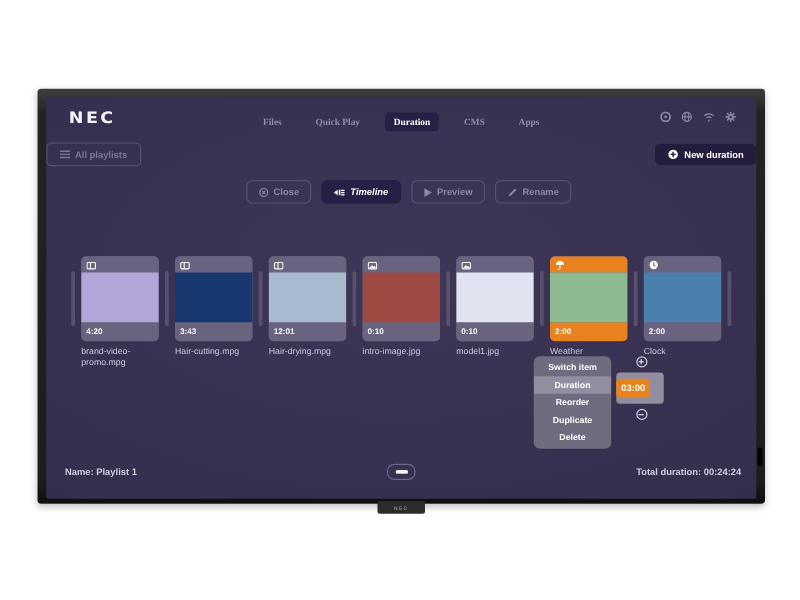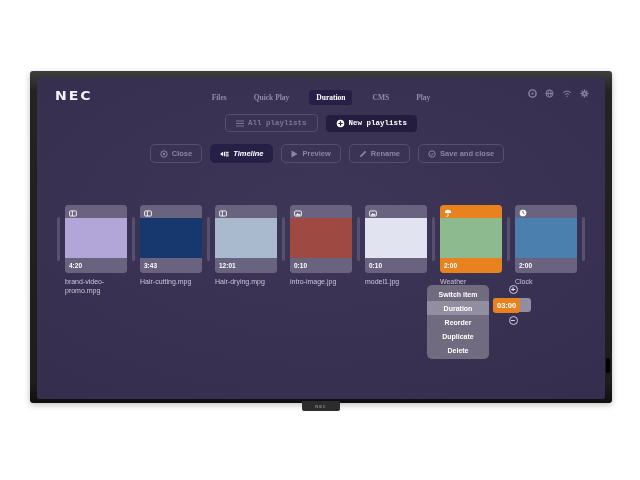--- a/index.html
+++ b/index.html
@@ -48,21 +48,21 @@
   }
   .nav-tab.active { background:#262046; color:#ffffff; }
   .status-icons {
     position:absolute; right:16px; top:11px; display:flex; gap:8px; align-items:center;
   }
   .status-icons svg { display:block; }
 
   
   .playlist-row {
     position:absolute; left:0; right:0; top:36px;
-    display:flex; justify-content:center; gap:8px; align-items:center;font-family:Liberation Mono, monospace;
+    display:flex; justify-content:space-between; gap:8px; align-items:center;
   }
   .pill {
     display:flex; align-items:center; gap:4px;
     font-size:7.5px; font-weight:bold; border-radius:4px;
     padding:4px 10px; white-space:nowrap;
   }
   .pill.ghost { border:1px solid #554f70; color:#7d7696; background:transparent; }
   .pill.solid { background:#241d3e; color:#ffffff; }
 
   
@@ -113,21 +113,21 @@
     font-size:7px; font-weight:bold; color:#ffffff; white-space:nowrap;
   }
   .ctx-item.hl { background:#938da0; }
   .ctx-stepper { position:absolute; left:456px; top:207px; width:40px; }
   .step-btn {
     width:9px; height:9px; border:1px solid #cfcbdd; border-radius:50%;
     color:#e9e6f2; font-size:8px; line-height:7px; text-align:center;
     margin:0 auto; font-weight:bold;
   }
   .dur-wrap {
-    margin:4px 0; width:38px; height:14px; background:#938da0; border-radius:3px;
+    margin:4px 0; width:38px; height:25px; background:#938da0; border-radius:3px;
     display:flex; align-items:center;
   }
   .dur-badge {
     background:#e8821f; color:#ffffff; font-size:7.5px; font-weight:bold;
     border-radius:3px; padding:3px 4px;
   }
 
   
   .statusbar { position:absolute; left:0; right:0; bottom:12px; height:14px; }
   .name-label  { position:absolute; left:15px;  font-size:7.5px; font-weight:bold; color:#cfcbdd; }
@@ -145,21 +145,21 @@
 <div class="monitor">
   <div class="screen">
 
     <div class="nec-logo">NEC</div>
 
     <div class="nav-tabs">
       <div class="nav-tab">Files</div>
       <div class="nav-tab">Quick Play</div>
       <div class="nav-tab active">Duration</div>
       <div class="nav-tab">CMS</div>
-      <div class="nav-tab">Play</div>
+      <div class="nav-tab">Apps</div>
     </div>
 
     <div class="status-icons">
       <span>
         <svg width="9" height="9" viewBox="0 0 10 10">
             <circle cx="5" cy="5" r="4" fill="none" stroke="#8b84a4" stroke-width="1.6"></circle>
             <circle cx="5" cy="5" r="1.2" fill="#8b84a4"></circle>
           </svg>
       </span>
       <span>
@@ -202,21 +202,21 @@
         <span>All playlists</span>
       </div>
       <div class="pill solid">
         <span>
           <svg width="9" height="9" viewBox="0 0 10 10">
               <circle cx="5" cy="5" r="4.2" fill="#ffffff"></circle>
               <line x1="5" y1="2.6" x2="5" y2="7.4" stroke="#241d3e" stroke-width="1.3"></line>
               <line x1="2.6" y1="5" x2="7.4" y2="5" stroke="#241d3e" stroke-width="1.3"></line>
             </svg>
         </span>
-        <span>New playlists</span>
+        <span>New duration</span>
       </div>
     </div>
 
     <div class="toolbar">
       <div class="tool-btn">
         <span>
           <svg width="8" height="8" viewBox="0 0 10 10" stroke="#8d86a4" fill="none" stroke-width="1.2">
               <circle cx="5" cy="5" r="4"></circle>
               <line x1="3.4" y1="3.4" x2="6.6" y2="6.6"></line>
               <line x1="6.6" y1="3.4" x2="3.4" y2="6.6"></line>
@@ -245,29 +245,20 @@
         <span>Preview</span>
       </div>
       <div class="tool-btn">
         <span>
           <svg width="8" height="8" viewBox="0 0 10 10">
               <path d="M1 9 L2 6.5 L7.5 1 L9 2.5 L3.5 8 Z" fill="#8d86a4"></path>
             </svg>
         </span>
         <span>Rename</span>
       </div>
-      <div class="tool-btn">
-        <span>
-          <svg width="8" height="8" viewBox="0 0 10 10" stroke="#8d86a4" fill="none" stroke-width="1.2">
-              <circle cx="5" cy="5" r="4"></circle>
-              <polyline points="3,5.2 4.5,6.6 7,3.6"></polyline>
-            </svg>
-        </span>
-        <span>Save and close</span>
-      </div>
     </div>
 
     <div class="timeline">
       <div class="drag-handle"></div>
 
       <div class="slot">
         <div class="card">
           <div class="card-head">
               <span>
             <svg width="8" height="7" viewBox="0 0 10 8" fill="none" stroke="#ffffff" stroke-width="1.1">
@@ -409,20 +400,27 @@
       <div class="ctx-item">Delete</div>
     </div>
     <div class="ctx-stepper">
       <div class="step-btn">+</div>
       <div class="dur-wrap">
         <span class="dur-badge">03:00</span>
       </div>
       <div class="step-btn">−</div>
     </div>
 
+    <div class="statusbar">
+      <span class="name-label">Name: Playlist 1</span>
+      <div class="collapse-pill">
+          <i></i>
+        </div>
+      <span class="total-label">Total duration: 00:24:24</span>
+    </div>
 
   </div>
 
   <div class="bezel-notch"></div>
   <div class="stand-tab">
     <span>NEC</span>
   </div>
 </div>
 
 </body></html>

